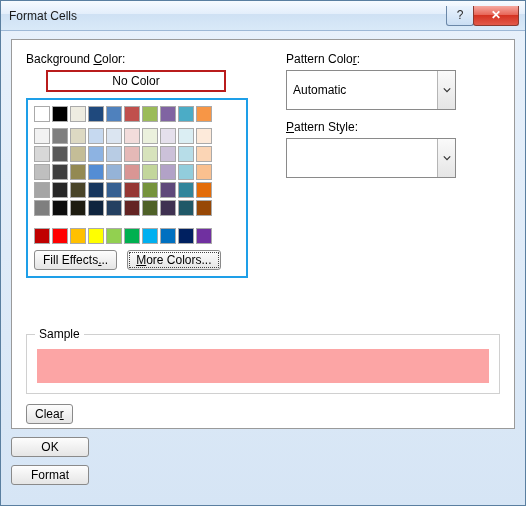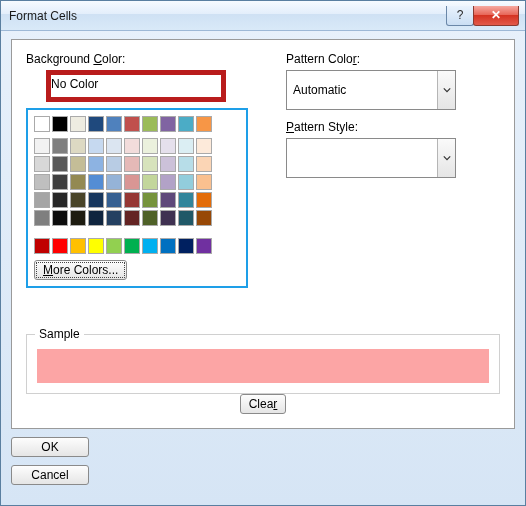--- a/index.html
+++ b/index.html
@@ -54,34 +54,34 @@
     outline: 2px solid #1e9fe8;
     outline-offset: 0;
     z-index:3;
     padding-bottom:4px;
     margin-bottom:-1px;
   }
   .panel {
     flex:1;
     background:#fff;
     border:1px solid #9a9a9a;
-    padding: 12px 14px 14px 14px;
+    padding: 12px 14px 4px 14px;
     position:relative;
     z-index:1;
     display:flex; flex-direction:column;
   }
   .cols { display:flex; gap:30px; }
   .leftcol { width: 230px; }
   .rightcol { flex:1; }
   .lbl { display:block; margin-bottom:4px; }
   .underline { text-decoration: underline; }
   .nocolor {
-    width: 180px; height:32px;
-    border:5px solid #b91c1c;
-    text-align:left; line-height:18px;
+    width: 180px; height:22px;
+    border:2px solid #b91c1c;
+    text-align:center; line-height:18px;
     margin: 0 0 6px 20px;
     background:#fff;
   }
   .color-area {
     border: 2px solid #1e9fe8;
     padding: 6px 6px 6px 6px;
     width: 222px;
   }
   .swatch-grid { display:grid; gap:2px; margin-bottom:6px;}
   .row10 { grid-template-columns: repeat(10, 16px); }
@@ -123,21 +123,21 @@
     margin-top:8px;
   }
   .group-frame .legend {
     position:absolute; top:-8px; left:8px;
     background:#fff; padding:0 4px;
   }
   .sample-swatch {
     height: 34px; width:100%;
     background:#fca5a5;
   }
-  .clear-row { display:flex; justify-content:center; }
+  .clear-row { display:flex; justify-content:flex-start; margin-top:10px;}
   .dlg-buttons {
     display:flex; justify-content:flex-end; gap:8px;
     padding: 8px 12px 10px 0;
     flex-direction: column;
   }
   .dlg-buttons .btn { width:78px; text-align:center;}
 </style>
 </head>
 <body>
 
@@ -234,20 +234,21 @@
                 <div class="sw" style="background: rgb(255, 192, 0);"></div>
                 <div class="sw" style="background: rgb(255, 255, 0);"></div>
                 <div class="sw" style="background: rgb(146, 208, 80);"></div>
                 <div class="sw" style="background: rgb(0, 176, 80);"></div>
                 <div class="sw" style="background: rgb(0, 176, 240);"></div>
                 <div class="sw" style="background: rgb(0, 112, 192);"></div>
                 <div class="sw" style="background: rgb(0, 32, 96);"></div>
                 <div class="sw" style="background: rgb(112, 48, 160);"></div>
               </div>
             <div class="btnrow">
+              <div class="btn"><span>Fill Effects<span class="underline">.</span>..</span></div>
               <div class="btn focus"><span><span class="underline">M</span>ore Colors...</span></div>
             </div>
           </div>
         </div>
 
         <div class="rightcol">
           <span class="lbl">Pattern Colo<span class="underline">r</span>:</span>
           <div class="select-wrap">
             <div class="select">
                 <span>Automatic</span>
@@ -279,16 +280,16 @@
           <div class="sample-swatch" id="sample-swatch" style="background: rgb(252, 165, 165);"></div>
         </div>
         <div class="clear-row">
           <div class="btn"><span>Clea<span class="underline">r</span></span></div>
         </div>
       </div>
     </div>
 
     <div class="dlg-buttons">
       <div class="btn"><span>OK</span></div>
-      <div class="btn"><span>Cancel</span></div>
+      <div class="btn"><span>Format</span></div>
     </div>
   </div>
 </div>
 
 </body></html>

